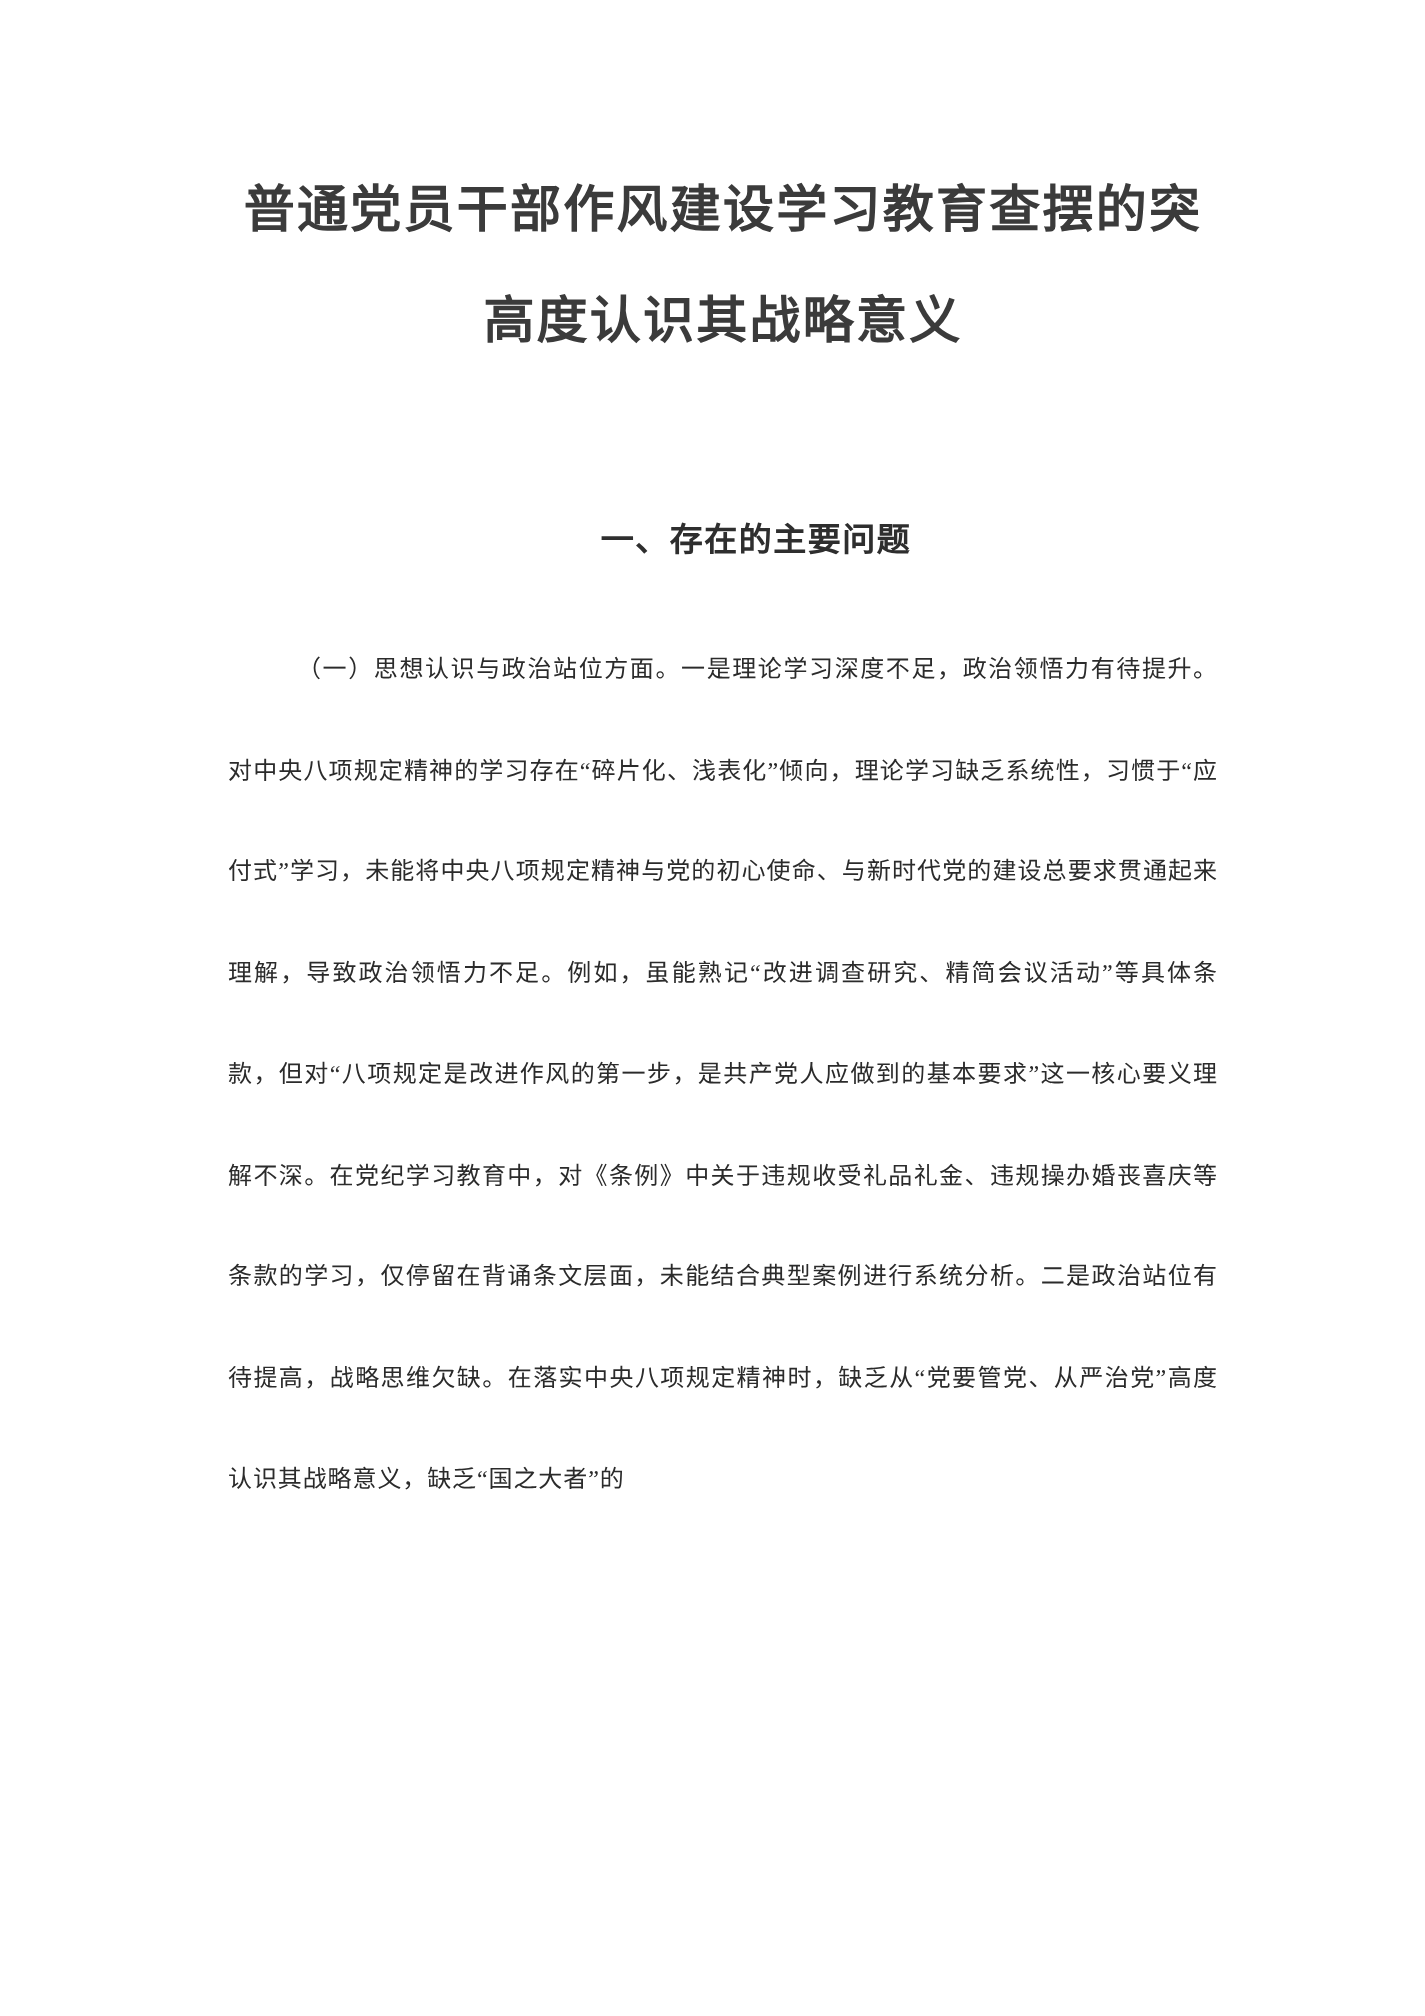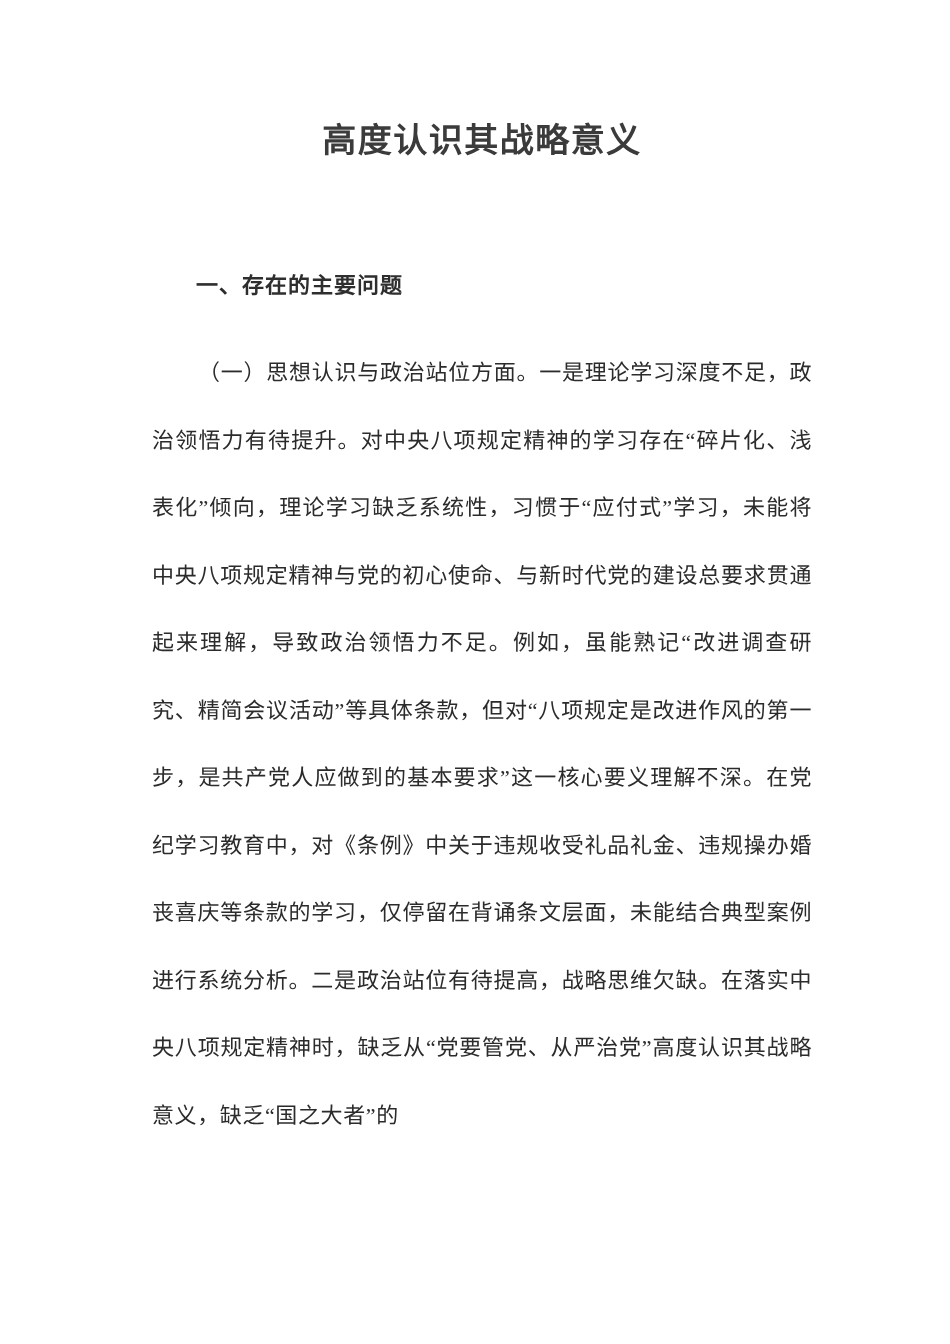--- a/index.html
+++ b/index.html
@@ -49,46 +49,48 @@
   .section-heading {
     font-family: "Liberation Serif", "DejaVu Serif", serif;
     font-size: 22px;
     font-weight: 700;
     color: #2e2e2e;
     line-height: 32px;
     letter-spacing: 1px;
     margin: 0;
     padding-top: 92px;
     padding-left: 44px;
+    text-align: center;
   }
 
   
   .body-paragraph {
     font-family: "Liberation Serif", "DejaVu Serif", serif;
-    font-size: 22px;
+    font-size: 16px;
     font-weight: 400;
     color: #2b2b2b;
     line-height: 67.5px;
     letter-spacing: 0.6px;
     text-align: justify;
     text-justify: inter-character;
     text-align-last: left;
     margin: 0;
     padding-top: 37px;
     text-indent: 46px;
     word-break: break-all;
   }
 </style>
 </head>
 <body>
 
 <div class="page">
   <div class="doc-body">
 
     <h1 class="doc-title">
+      <span class="title-line">普通党员干部作风建设学习教育查摆的突</span>
       <span class="title-line">高度认识其战略意义</span>
     </h1>
 
     <h2 class="section-heading">一、存在的主要问题</h2>
 
     <p class="body-paragraph">（一）思想认识与政治站位方面。一是理论学习深度不足，政治领悟力有待提升。对中央八项规定精神的学习存在“碎片化、浅表化”倾向，理论学习缺乏系统性，习惯于“应付式”学习，未能将中央八项规定精神与党的初心使命、与新时代党的建设总要求贯通起来理解，导致政治领悟力不足。例如，虽能熟记“改进调查研究、精简会议活动”等具体条款，但对“八项规定是改进作风的第一步，是共产党人应做到的基本要求”这一核心要义理解不深。在党纪学习教育中，对《条例》中关于违规收受礼品礼金、违规操办婚丧喜庆等条款的学习，仅停留在背诵条文层面，未能结合典型案例进行系统分析。二是政治站位有待提高，战略思维欠缺。在落实中央八项规定精神时，缺乏从“党要管党、从严治党”高度认识其战略意义，缺乏“国之大者”的</p>
 
   </div>
 </div>
 

